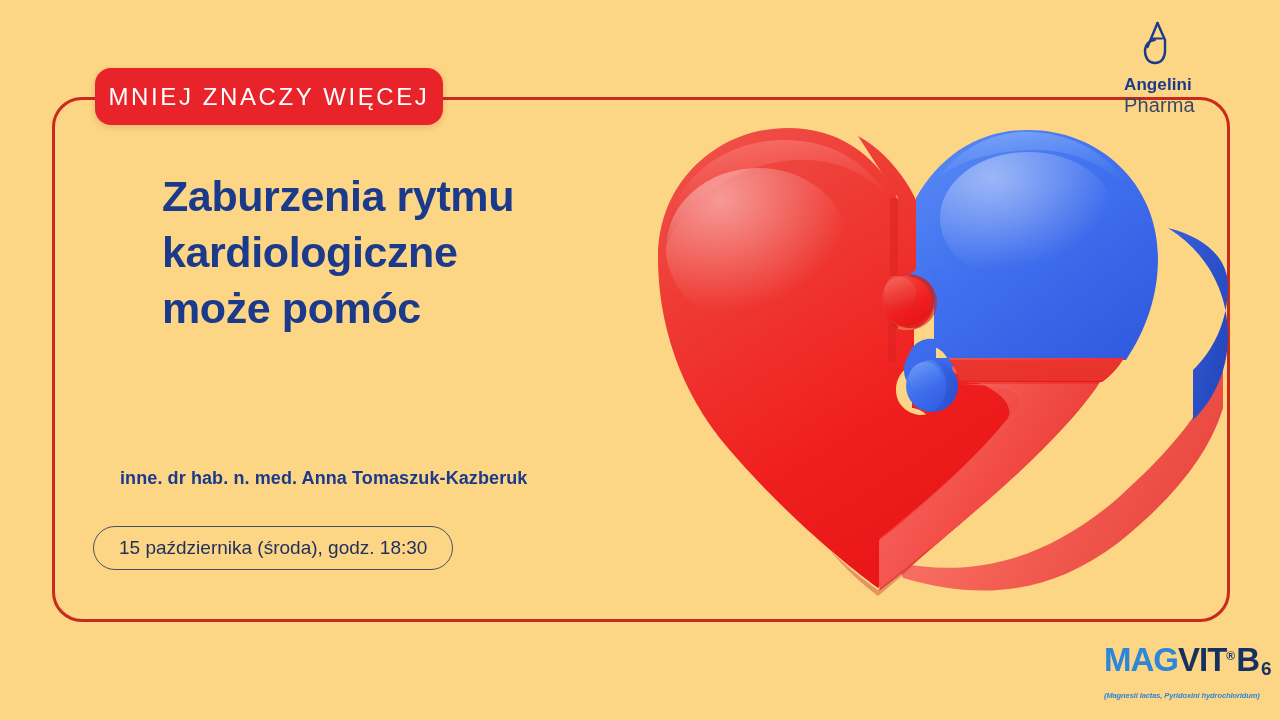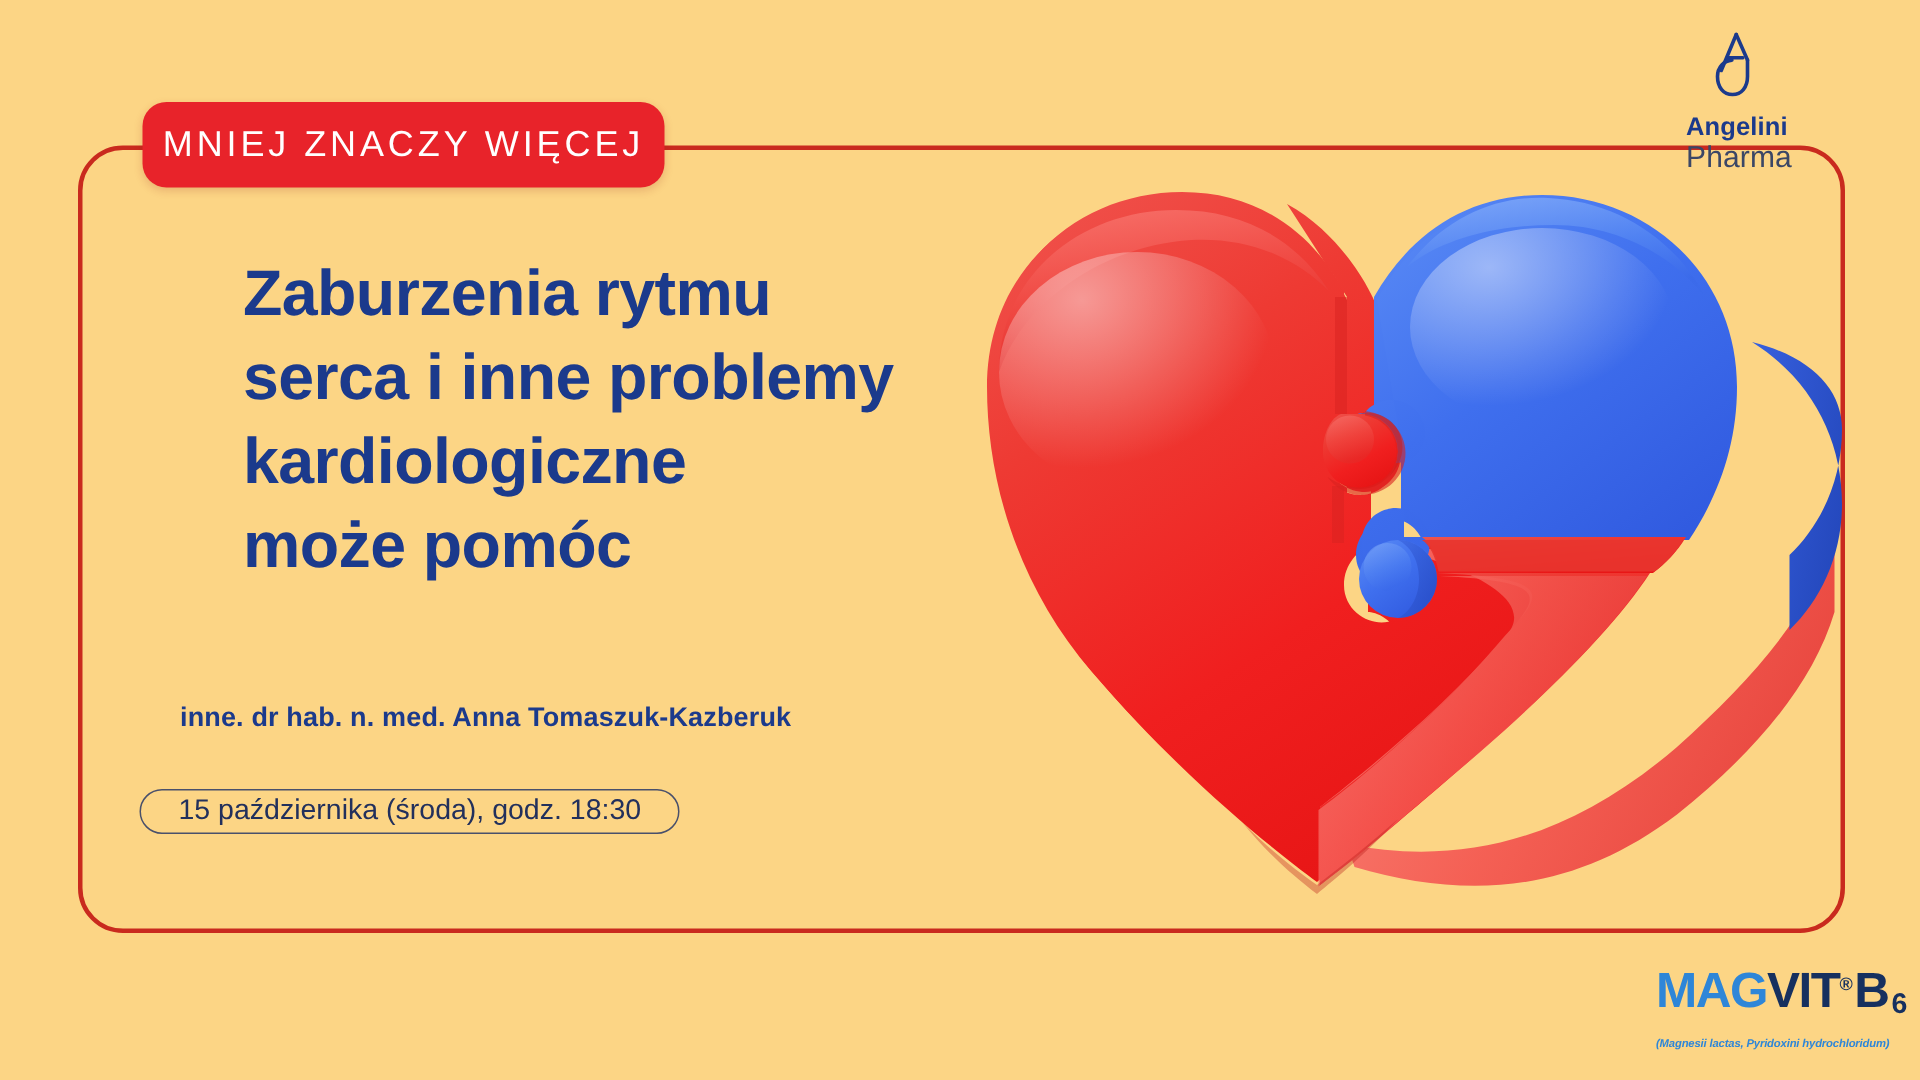--- a/index.html
+++ b/index.html
@@ -68,21 +68,21 @@
     font-size:18px;
     font-weight:bold;
     letter-spacing:.1px;
     white-space:nowrap;
   }
 
   
   #datepill {
     position:absolute;
     left:93px; top:526px;
-    height:30px;
+    height:44px;
     padding:0 25px;
     border:1.5px solid #49506B;
     border-radius:22px;
     display:flex; align-items:center;
   }
   #datepill .dt {
     color:#22305C;
     font-size:19px;
     font-weight:400;
     white-space:nowrap;
@@ -366,21 +366,20 @@
                C214 476 196 460 180 440 Z" fill="url(#redDark)" opacity="0.35"></path>
     </svg>
   </div>
 
   <div id="badge">
     <span class="bt">MNIEJ ZNACZY WIĘCEJ</span>
   </div>
 
   <div id="headline">
     <div class="line">Zaburzenia rytmu</div>
-    <div class="line">serca i inne problemy</div>
     <div class="line">kardiologiczne</div>
     <div class="line">może pomóc</div>
   </div>
 
   <div id="speaker">inne. dr hab. n. med. Anna Tomaszuk-Kazberuk</div>
 
   <div id="datepill">
     <span class="dt">15 października (środa), godz. 18:30</span>
   </div>
 

